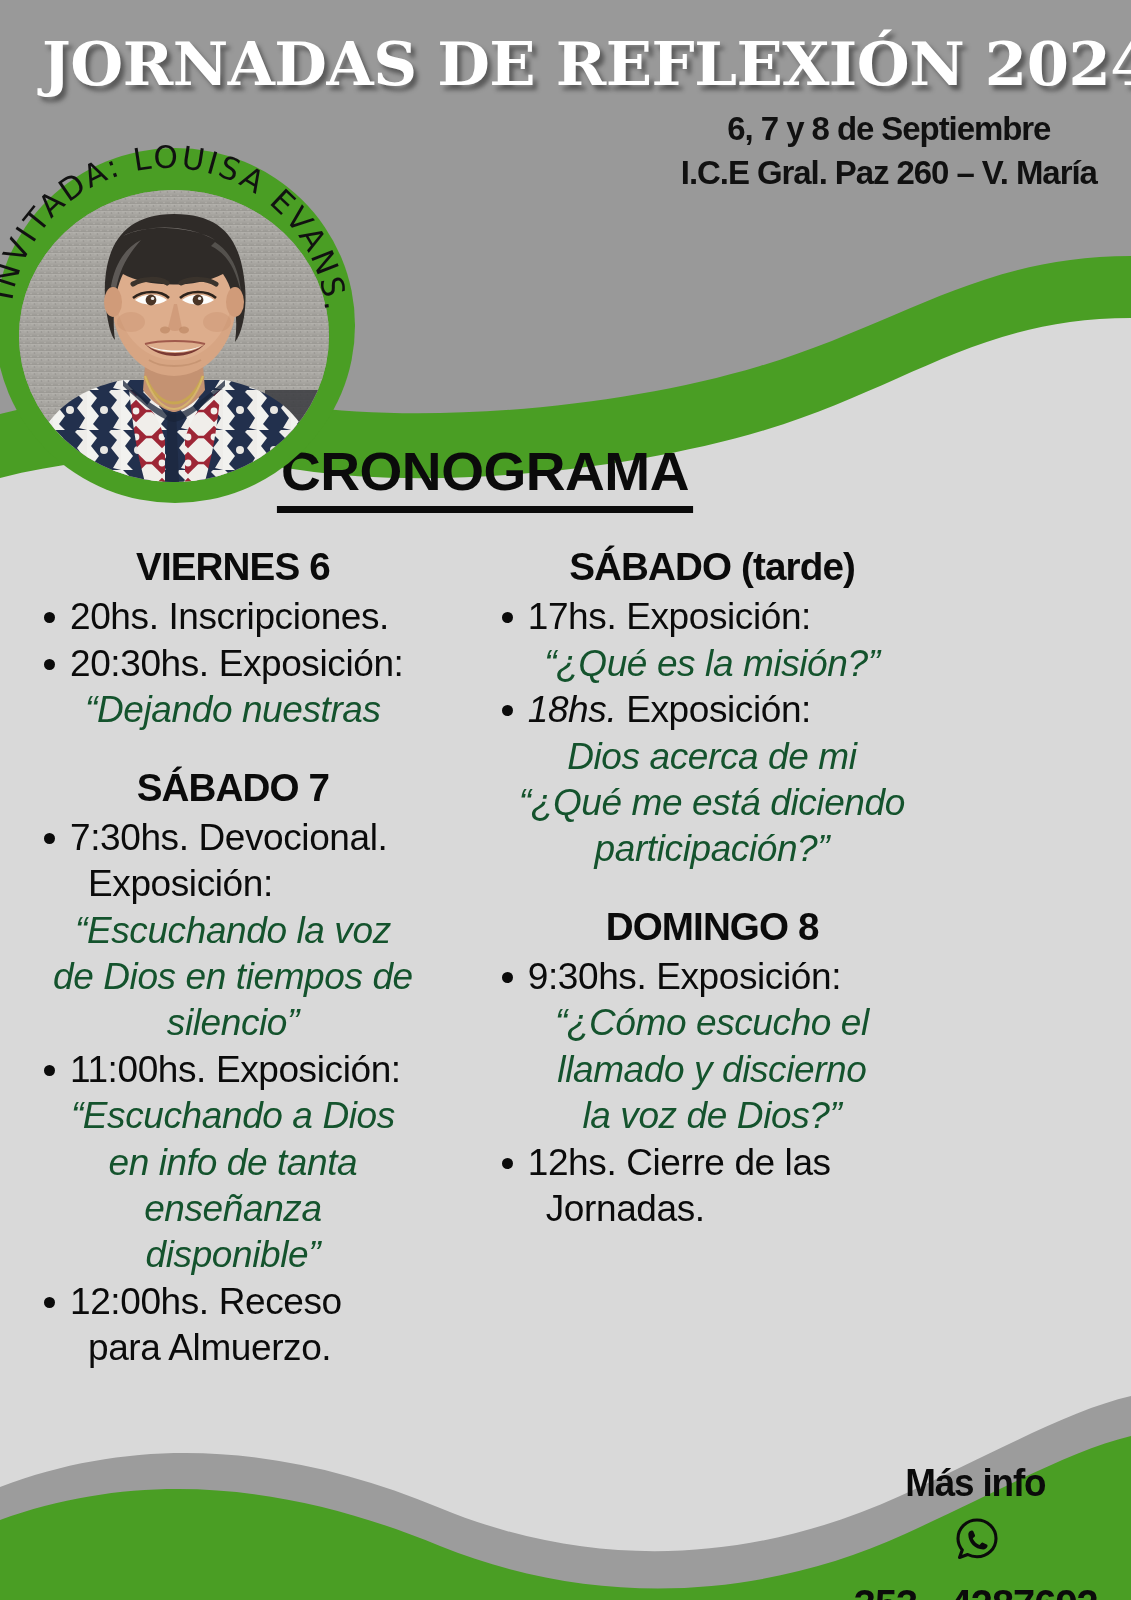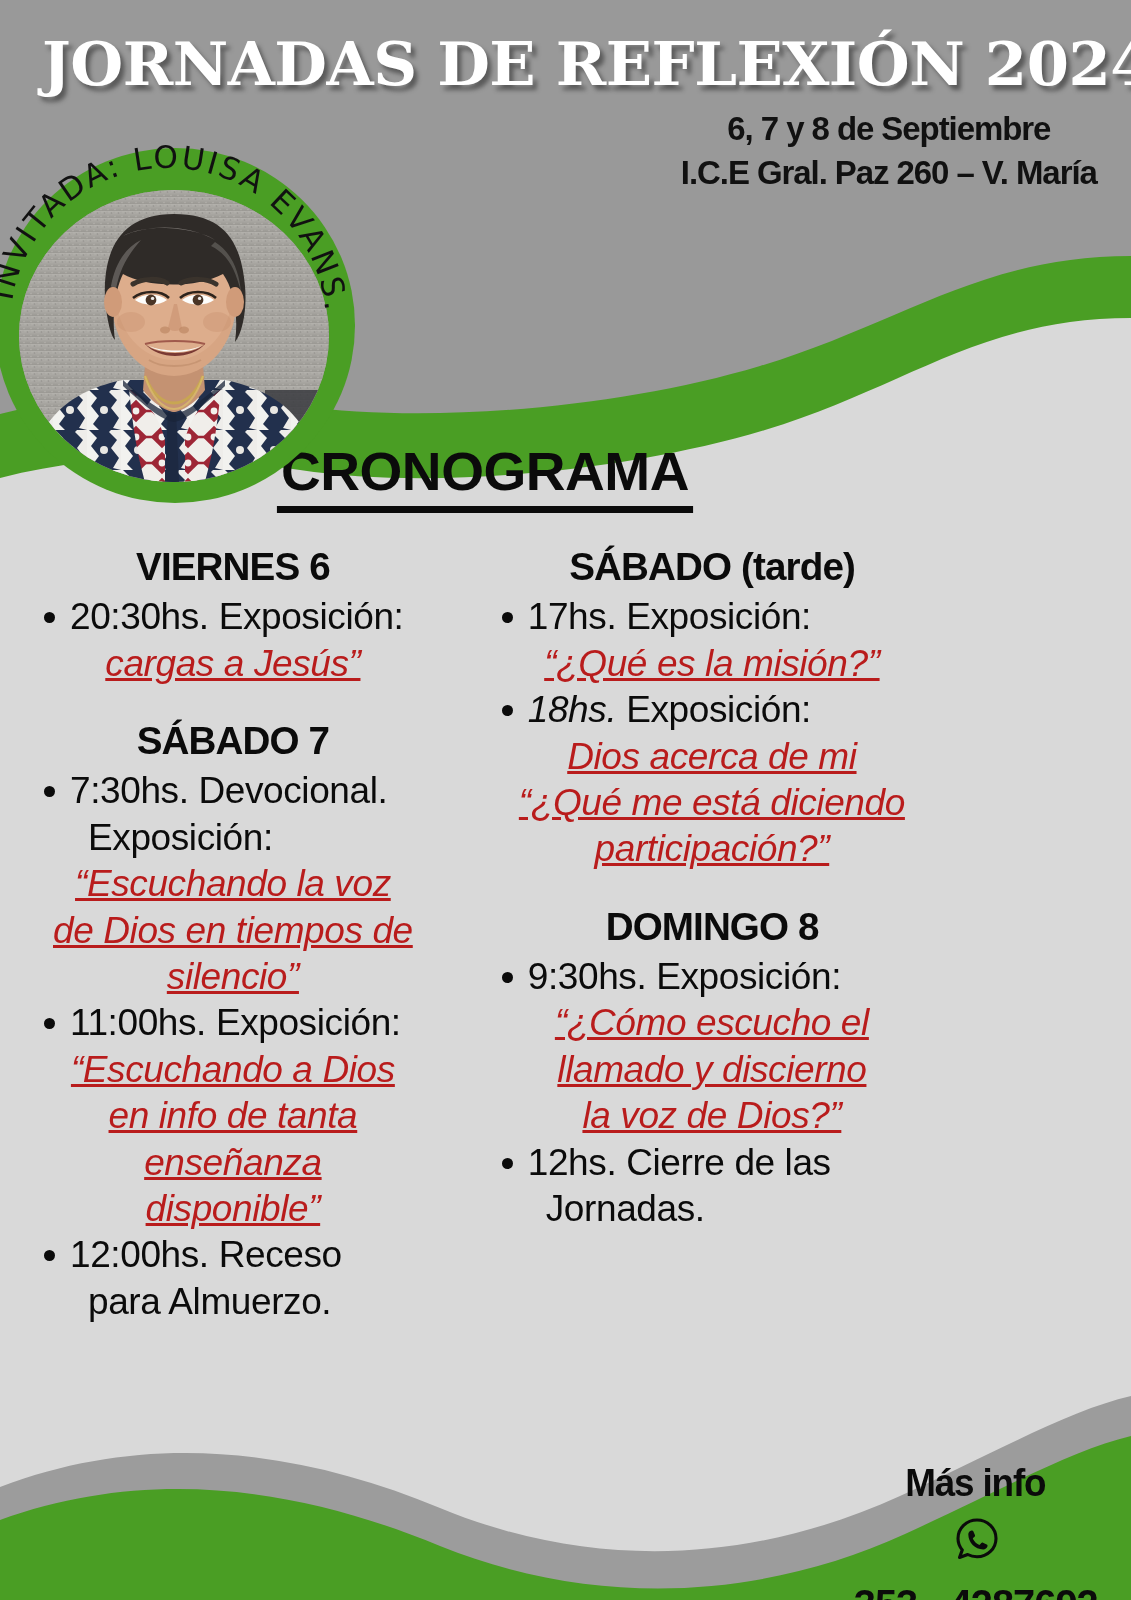--- a/index.html
+++ b/index.html
@@ -146,25 +146,24 @@
     color:#0b0b0b;
     letter-spacing:-0.4px;
     text-align:center;
     padding:0 4px;
   }
   .cont.left{text-align:left;padding-left:62px;}
   .quote{
     font-style:italic;
     font-size:37px;
     line-height:1.20;
-    color:#b91c1c;
+    color:#14532d;
     letter-spacing:-0.4px;
     text-align:center;
     padding:0 2px;
-    text-decoration:underline;
   }
   .it-time{font-style:italic;}
 
   
   .footer{
     position:absolute;
     left:0;bottom:0;width:1131px;height:110px;
     z-index:7;
     display:flex;align-items:center;justify-content:flex-end;
     padding-right:30px;box-sizing:border-box;
@@ -318,24 +317,27 @@
   </div>
 
   <div class="cols">
 
     <div class="col col-left">
 
       <div class="day">
         <div class="day-title">VIERNES 6</div>
         <ul class="items">
           <li>
+            <div class="bullet-line">20hs. Inscripciones.</div>
+          </li>
+          <li>
             <div class="bullet-line">20:30hs. Exposición:</div>
           </li>
           <li>
-            <div class="quote">cargas a Jesús”</div>
+            <div class="quote">“Dejando nuestras</div>
           </li>
         </ul>
       </div>
 
       <div class="day">
         <div class="day-title pad-top">SÁBADO 7</div>
         <ul class="items">
           <li>
             <div class="bullet-line">7:30hs. Devocional.</div>
           </li>

